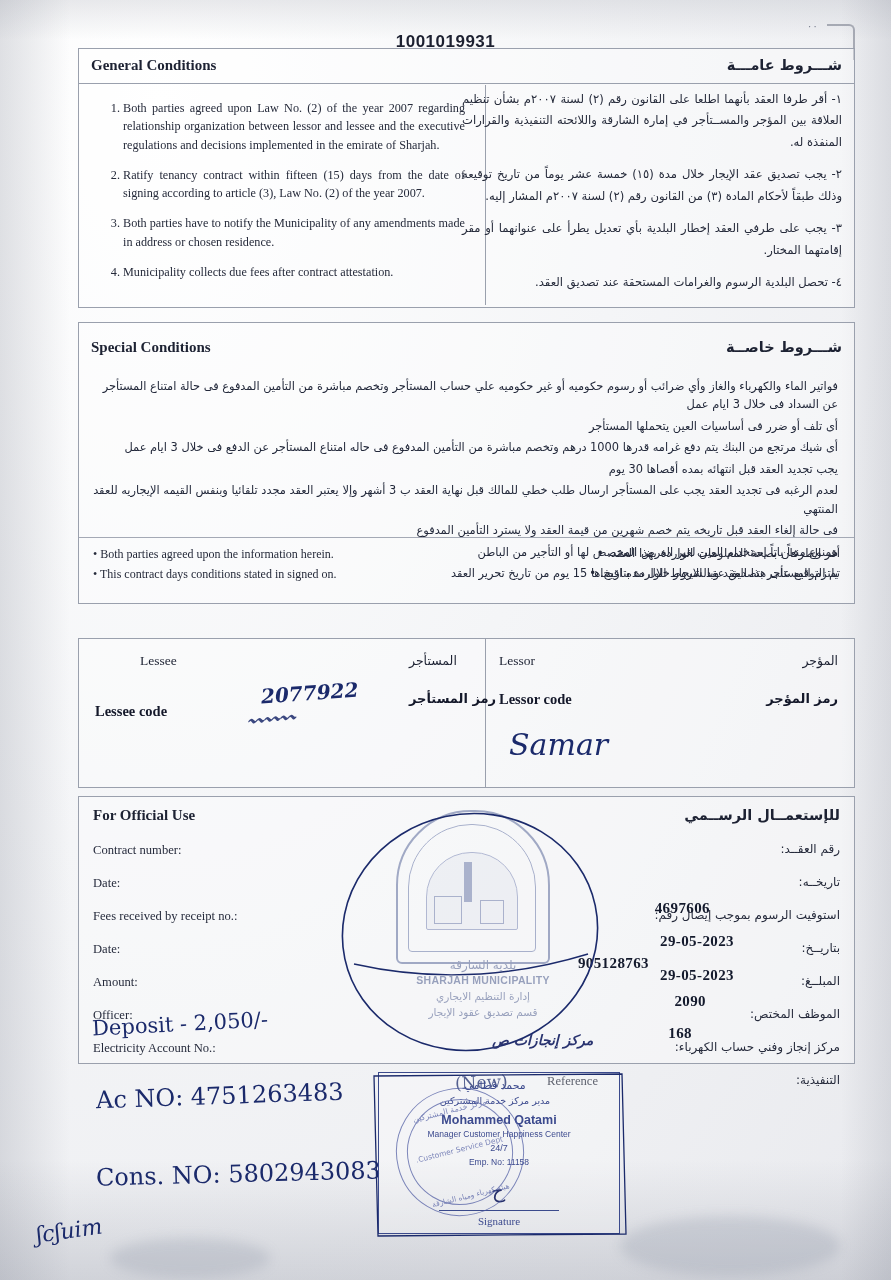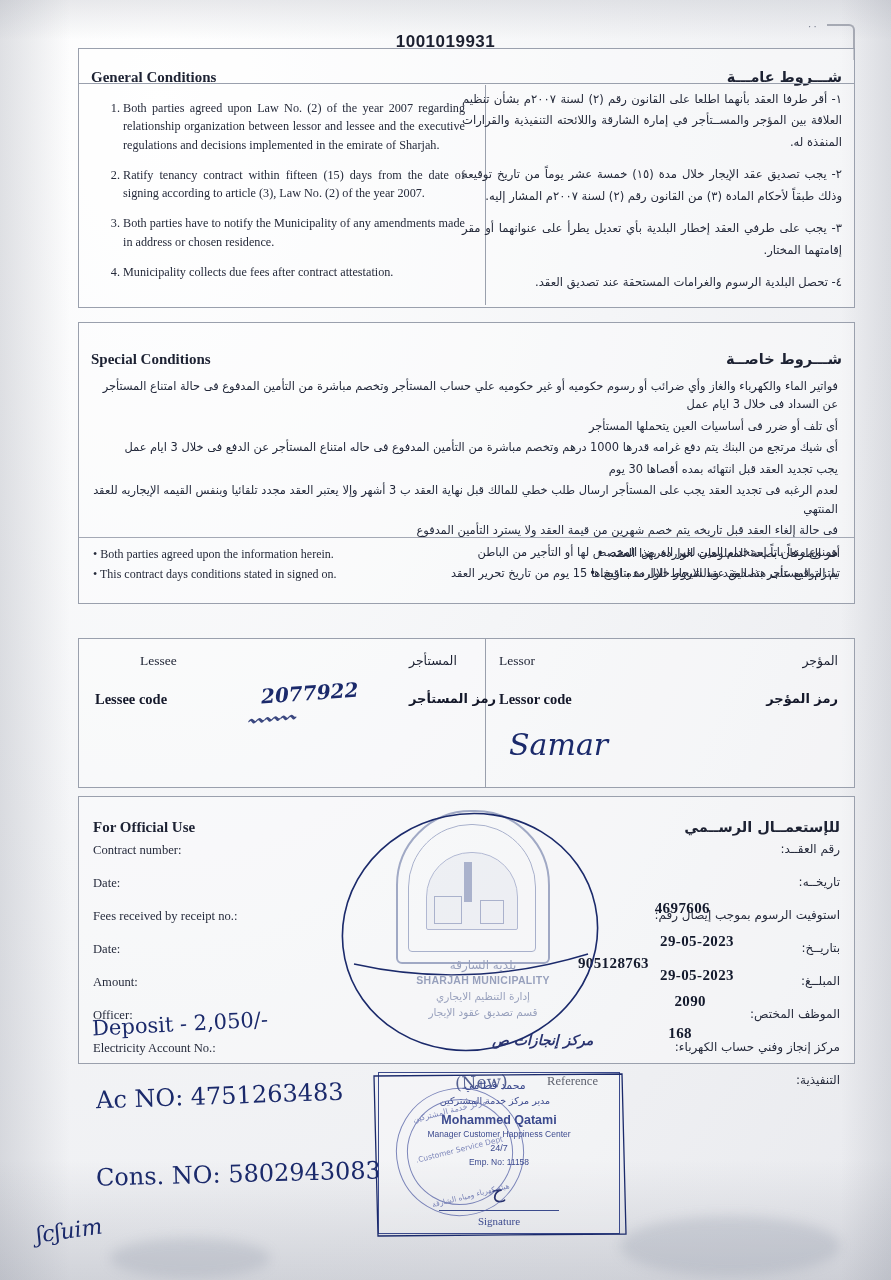--- a/index.html
+++ b/index.html
@@ -80,21 +80,20 @@
   .frame {
     position: absolute;
     border: 1px solid #9aa0ad;
     background: rgba(255,255,255,0.35);
   }
   .sec-title-en {
     font-family: "Liberation Serif", serif;
     font-weight: bold;
     font-size: 15px;
     color: #1d2233;
-    margin-top: 12px;
   }
   .sec-title-ar {
     font-family: "DejaVu Sans", sans-serif;
     font-weight: bold;
     font-size: 14.5px;
     color: #1d2233;
     direction: rtl;
     letter-spacing: 1px;
   }
 
@@ -470,21 +469,21 @@
   </div>
 
   <div class="frame" id="signature-block">
     <div class="sig-mid-line"></div>
 
     <div class="sig-lbl" style="left:16px; top:14px;margin-left:45px;">Lessee</div>
     <div class="sig-lbl ar" style="left:330px; top:14px;">المستأجر</div>
     <div class="sig-lbl" style="left:420px; top:14px;">Lessor</div>
     <div class="sig-lbl ar" style="right:16px; top:14px;">المؤجر</div>
 
-    <div class="sig-code" style="left:16px; top:52px;">Lessee code</div>
+    <div class="sig-code" style="left:16px; top:64px;">Lessee code</div>
     <div class="sig-code ar" style="left:330px; top:52px;">رمز المستأجر</div>
     <div class="sig-code" style="left:420px; top:52px;">Lessor code</div>
     <div class="sig-code ar" style="right:16px; top:52px;">رمز المؤجر</div>
 
     <div class="handwrite" style="left:182px; top:42px; font-size:20px; font-weight:bold; transform:rotate(-4deg);">2077922</div>
     <div class="scribble" style="left:168px; top:66px; font-size:16px; transform:rotate(-6deg); opacity:.85;">〰〰〰</div>
 
     <div class="handwrite" style="left:430px; top:88px; font-size:30px;">Samar</div>
   </div>
 

